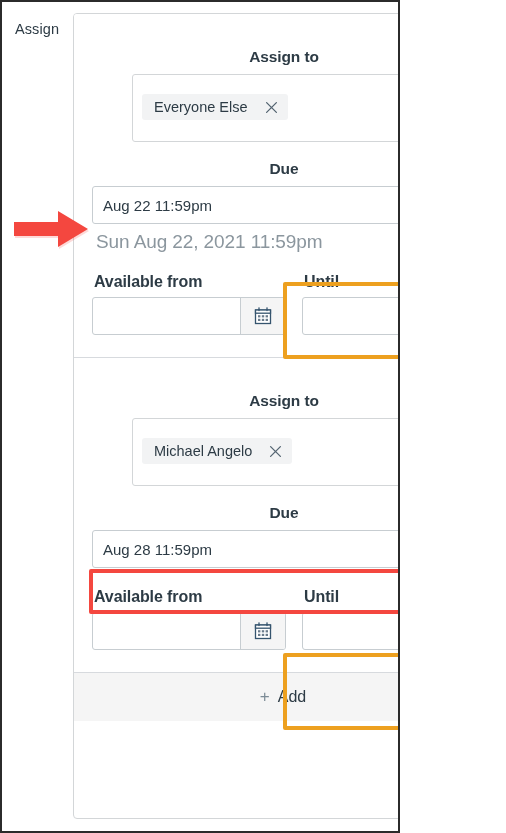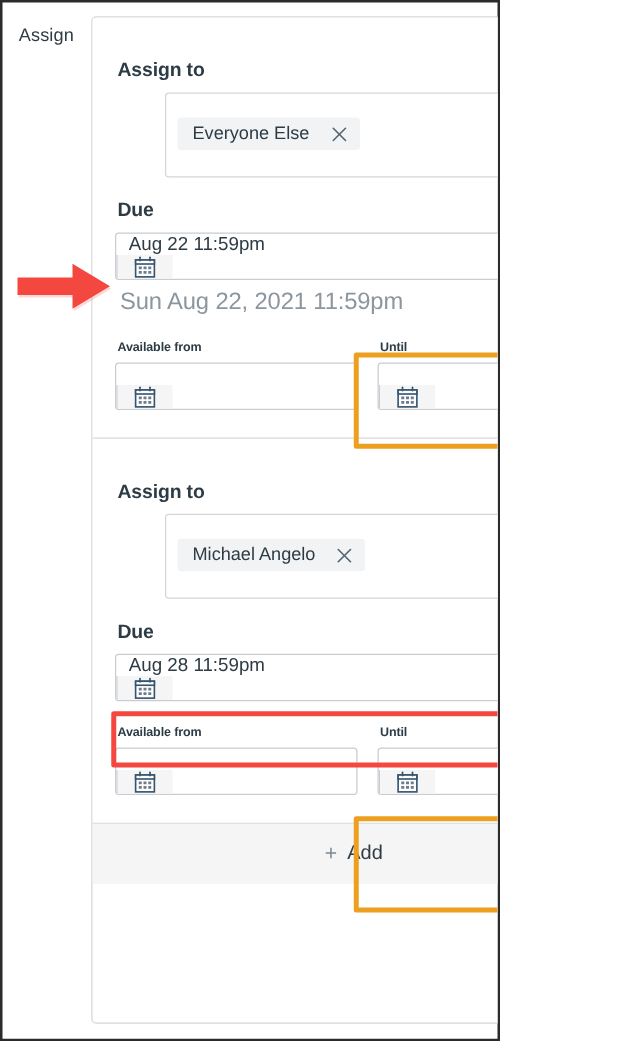--- a/index.html
+++ b/index.html
@@ -74,25 +74,26 @@
     user-select: none;
   }
   .card-close svg { display: block; }
 
   .field-heading {
     font-size: 15.5px;
     font-weight: bold;
     color: #2d3b45;
     margin: 18px 0 8px 2px;
     letter-spacing: -.1px;
+    text-align: center;
   }
   .field-heading.first { margin-top: 16px; }
 
   .label-sm {
-    font-size: 10px;
+    font-size: 16px;
     font-weight: bold;
     color: #2d3b45;
     margin: 0 0 6px 2px;
     letter-spacing: -.1px;
   }
 
   
   .token-box {
     box-sizing: border-box;
     width: 100%;
@@ -129,21 +130,20 @@
   
   .input-group {
     display: flex;
     width: 100%;
     box-sizing: border-box;
     border: 1px solid #c7cdd1;
     border-radius: 3px;
     overflow: hidden;
     background: #ffffff;
     height: 38px;
-    flex-direction: column;
   }
   .input-group .txt {
     flex: 1 1 auto;
     border: none;
     outline: none;
     background: transparent;
     font-family: "Liberation Sans", sans-serif;
     font-size: 15px;
     color: #2d3b45;
     padding: 0 10px;

